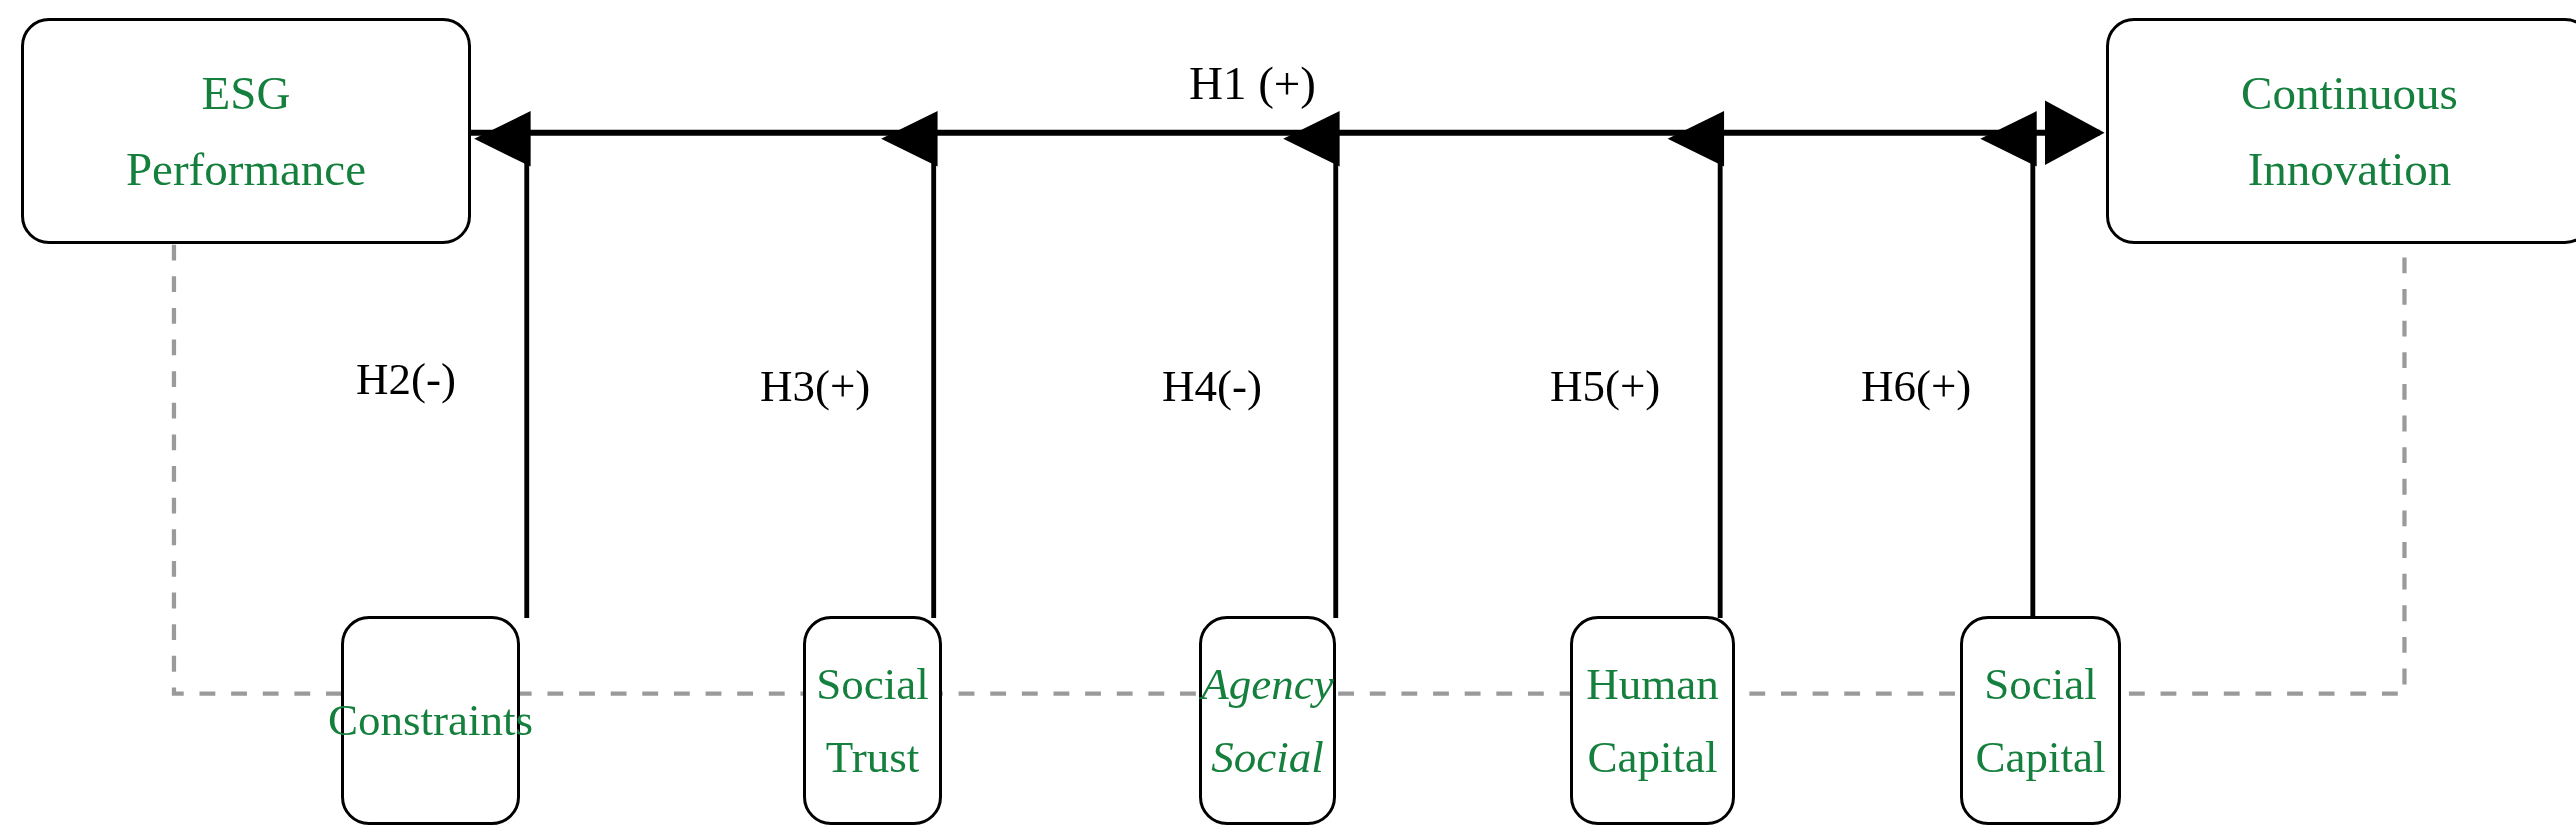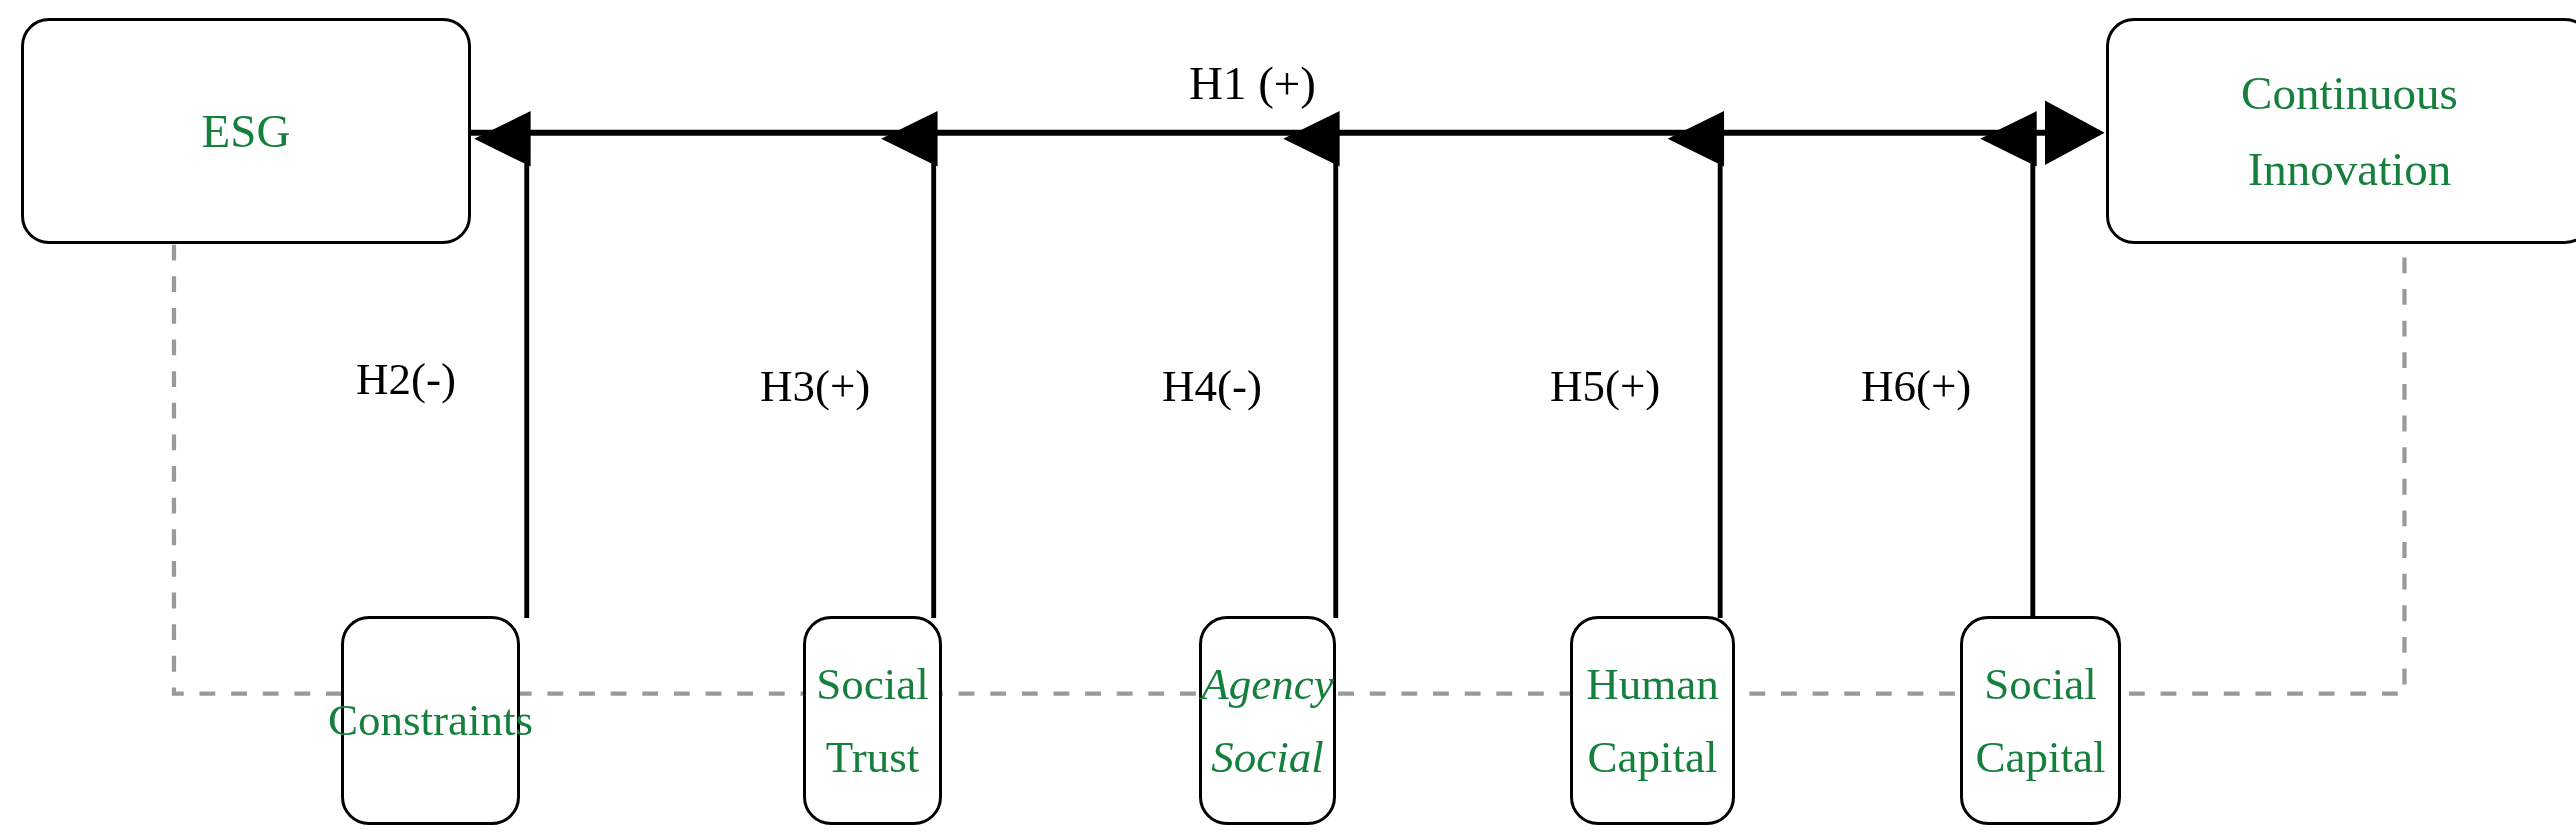--- a/index.html
+++ b/index.html
@@ -74,20 +74,21 @@
     <line x1="1535" y1="1016" x2="1535" y2="228" stroke="#000000" stroke-width="8" marker-end="url(#arrow-up)"></line>
     <line x1="2196" y1="1016" x2="2196" y2="228" stroke="#000000" stroke-width="8" marker-end="url(#arrow-up)"></line>
     <line x1="2828" y1="1016" x2="2828" y2="228" stroke="#000000" stroke-width="8" marker-end="url(#arrow-up)"></line>
     <line x1="3342" y1="1016" x2="3342" y2="228" stroke="#000000" stroke-width="8" marker-end="url(#arrow-up)"></line>
 
     <path d="M 286 402 L 286 1140 L 3953 1140 L 3953 402" fill="none" stroke="#9a9a9a" stroke-width="7" stroke-dasharray="26 26" stroke-linecap="butt"></path>
   </svg>
 
   <div class="node main" style="left:21px; top:18px; width:450px; height:226px;">
     <span class="line">ESG</span>
+    <span class="line">Performance</span>
   </div>
 
   <div class="node main" style="left:2106px; top:18px; width:487px; height:226px;">
     <span class="line">Continuous</span>
     <span class="line">Innovation</span>
   </div>
 
   <div class="node mediator" style="left:341px; top:616px; width:179px; height:209px;">
     <span class="line">Constraints</span>
   </div>

